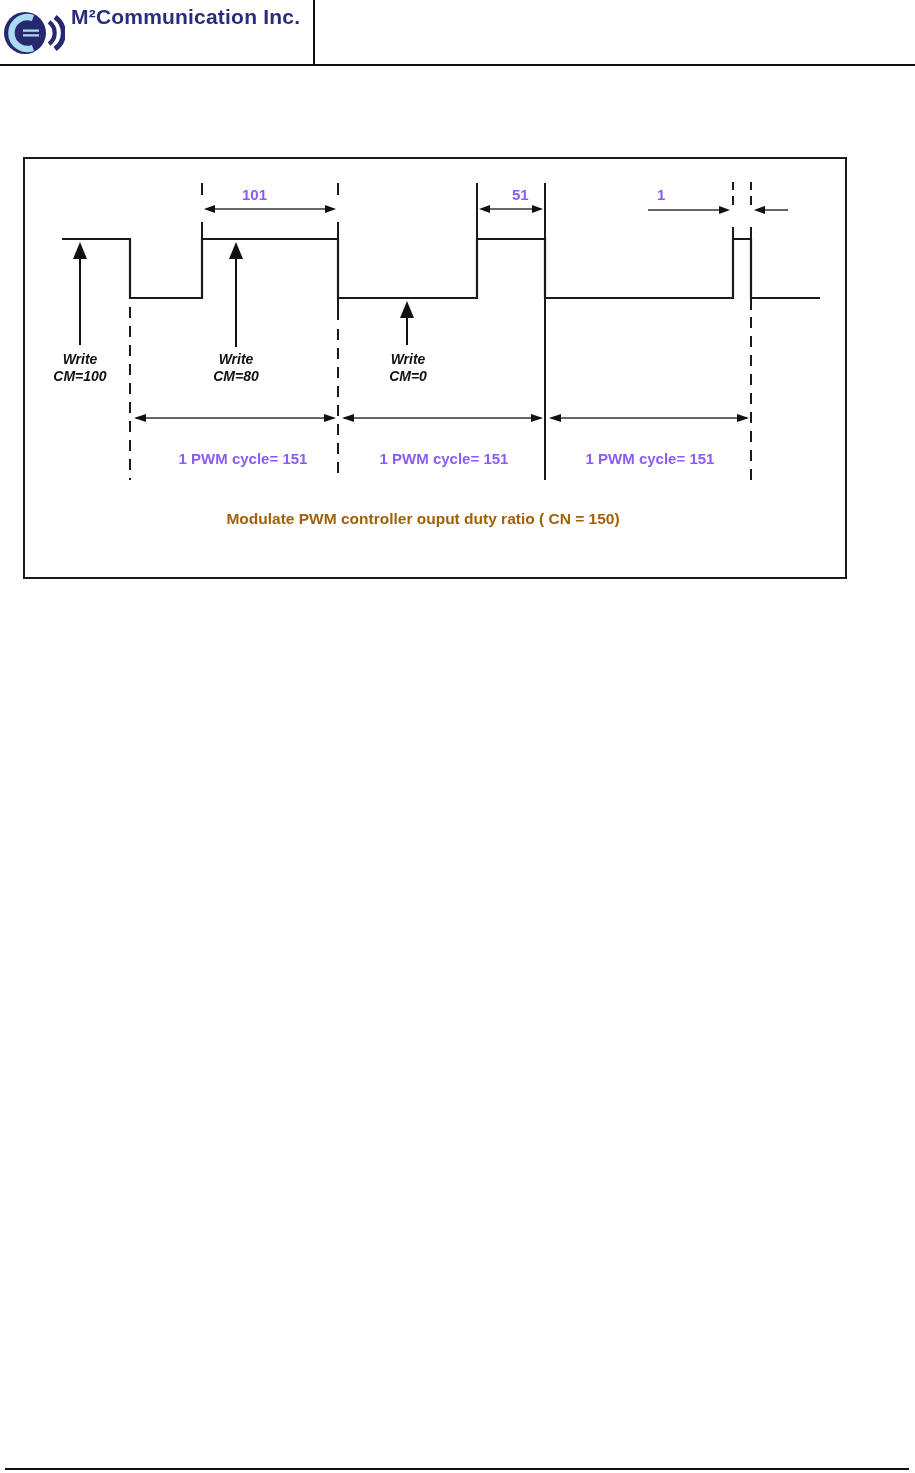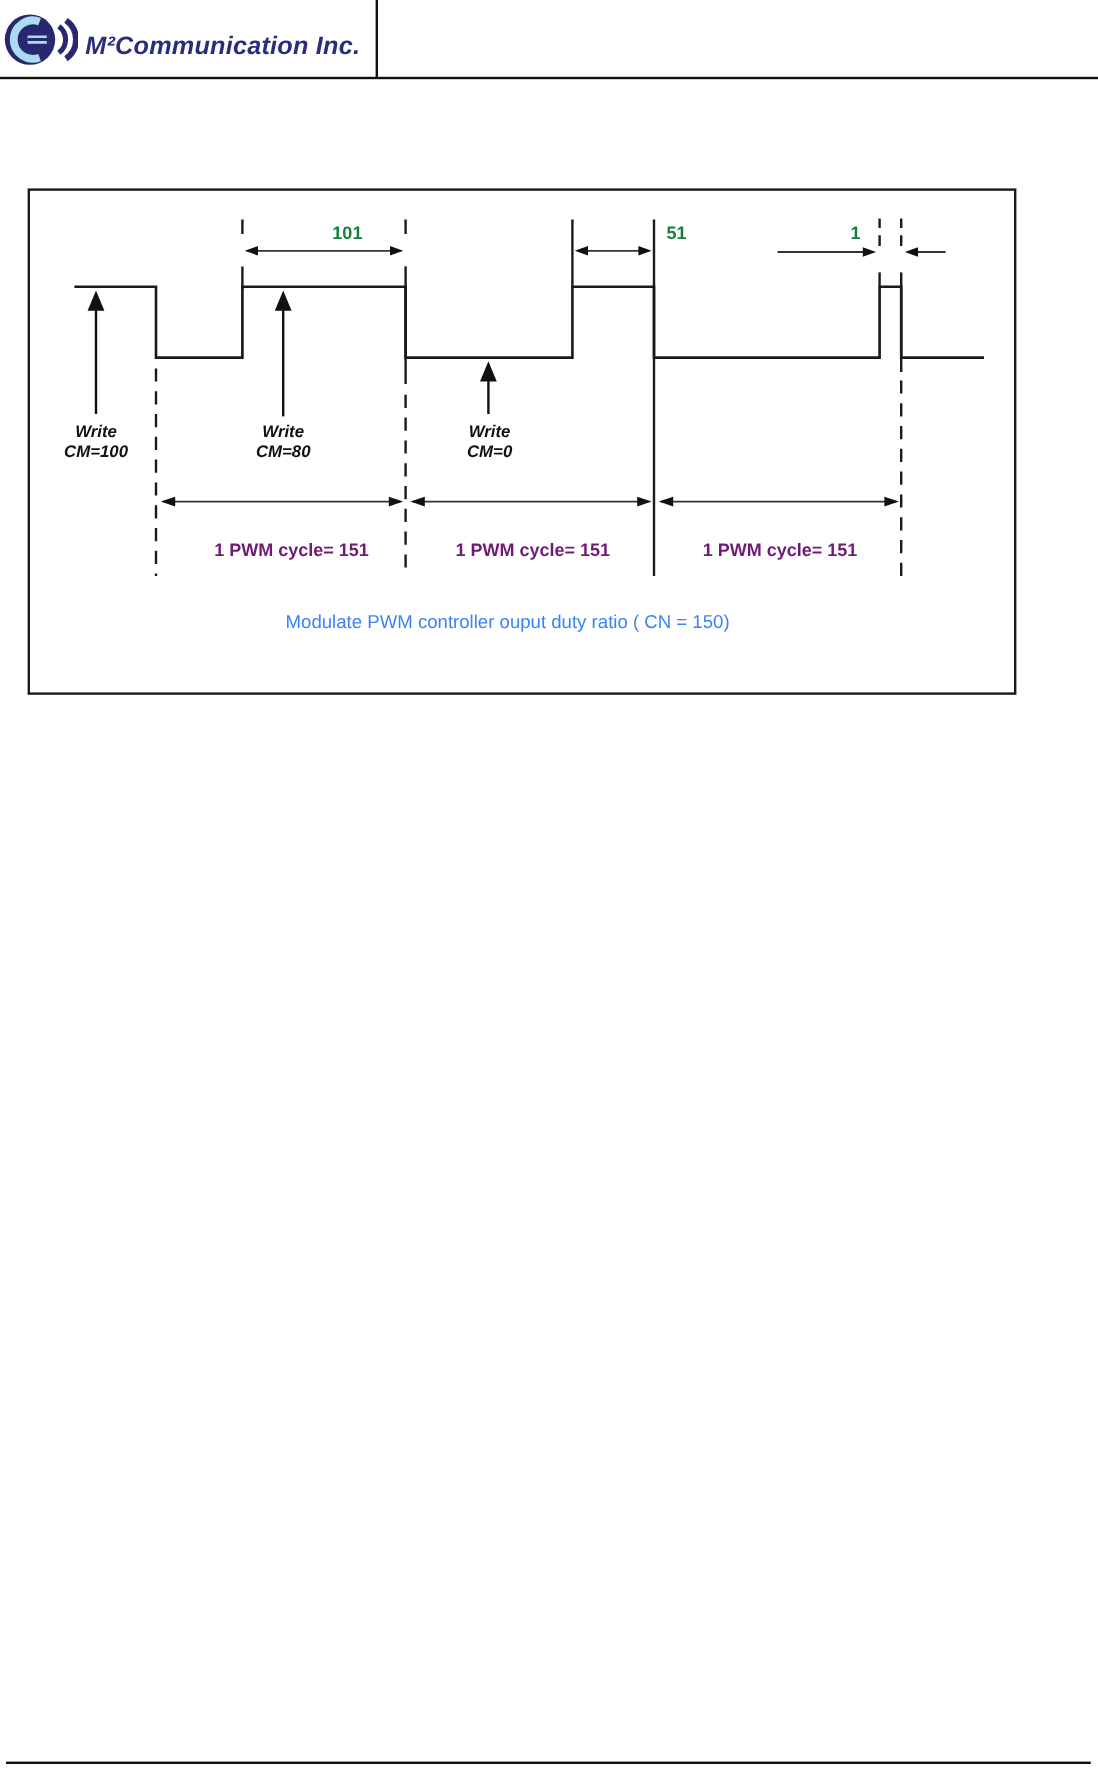--- a/index.html
+++ b/index.html
@@ -3,38 +3,38 @@
 <meta charset="utf-8">
 <style>
   html,body{margin:0;padding:0;background:#ffffff;}
   .page{
     position:relative;width:915px;height:1473px;background:#ffffff;
     font-family:"Liberation Sans",sans-serif;overflow:hidden;
   }
   
   .hdr-logo{position:absolute;left:3px;top:5px;}
   .hdr-company{
-    position:absolute;left:71px;top:27px;width:260px;
-    font-style:italic;font-weight:700;font-size:21px;letter-spacing:.2px;
+    position:absolute;left:71px;top:5px;width:260px;
+    font-weight:700;font-size:21px;letter-spacing:.2px;
     color:#2B2D7A;white-space:nowrap;
   }
   .hdr-vrule{position:absolute;left:313px;top:0;width:2px;height:65px;background:#111;}
   .hdr-hrule{position:absolute;left:0;top:64px;width:915px;height:2px;background:#111;}
   
   .figbox{position:absolute;left:23px;top:157px;width:820px;height:418px;border:2px solid #1a1a1a;}
   .figsvg{position:absolute;left:23px;top:157px;}
   
-  .dimlbl{position:absolute;width:60px;text-align:right;top:186px;
-    font-weight:700;font-size:15px;color:#15803d;}
+  .dimlbl{position:absolute;width:60px;text-align:left;top:186px;
+    font-weight:700;font-size:15px;color:#8b5cf6;}
   .writeblk{position:absolute;top:351px;width:84px;text-align:center;
     font-weight:700;font-size:14px;line-height:17px;color:#111;white-space:nowrap;font-style:italic;}
   .cyclbl{position:absolute;top:450px;width:210px;text-align:center;
-    font-weight:700;font-size:15px;color:#701a75;white-space:nowrap;}
+    font-weight:700;font-size:15px;color:#8b5cf6;white-space:nowrap;}
   .caption{position:absolute;left:23px;top:510px;width:800px;text-align:center;
-    font-weight:400;font-size:15.5px;color:#3b82f6;}
+    font-weight:700;font-size:15.5px;color:#a16207;}
   
   .ftr-rule{position:absolute;left:5px;top:1468px;width:904px;height:2px;background:#111;}
 </style>
 </head>
 <body>
 
 <div class="page">
 
   <div>
     <div class="hdr-logo">

